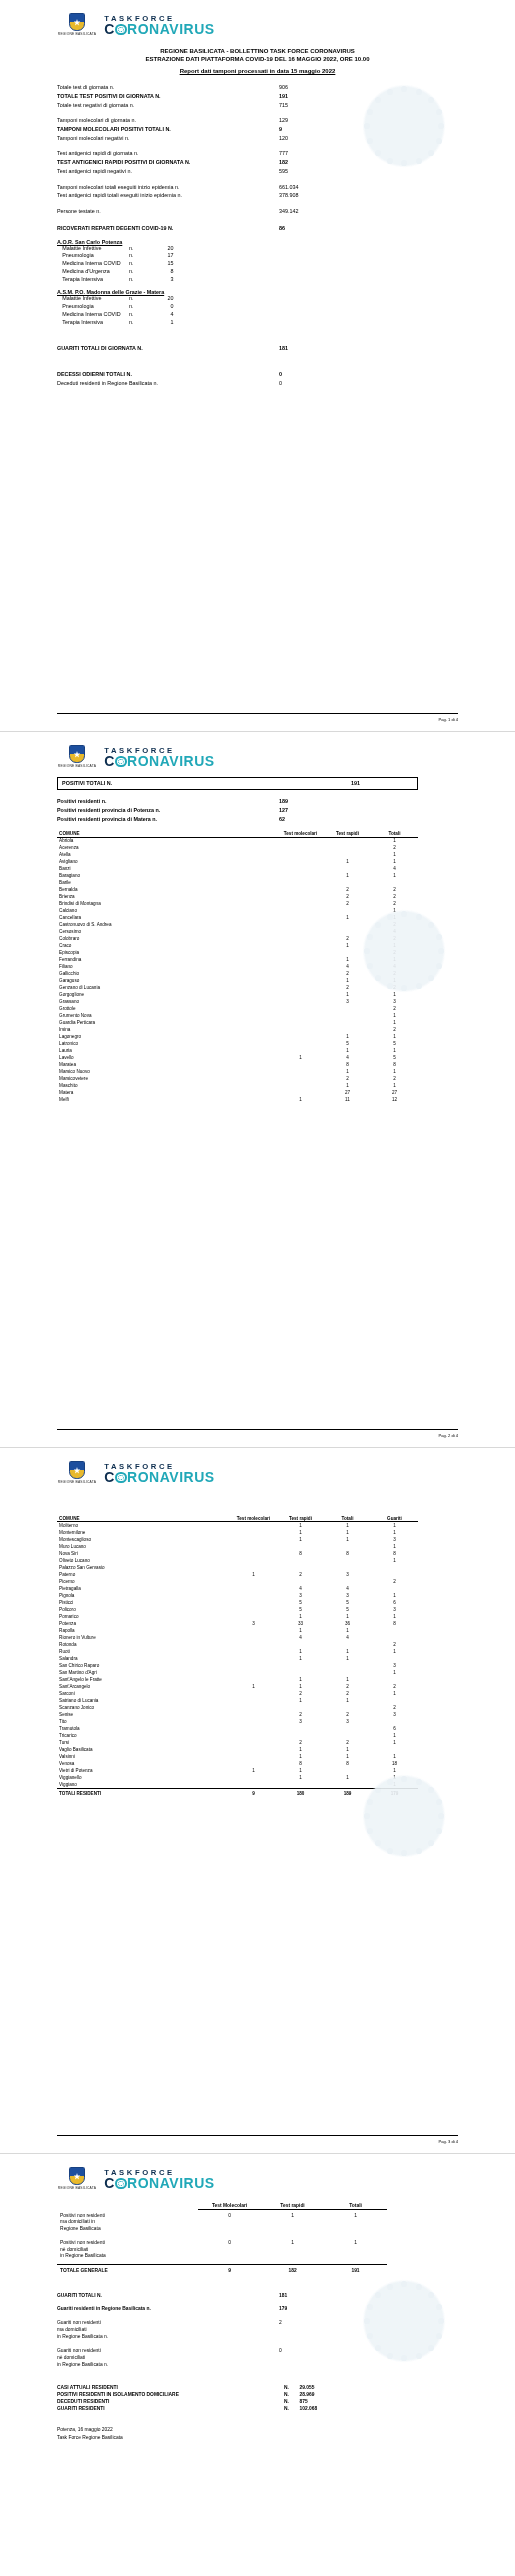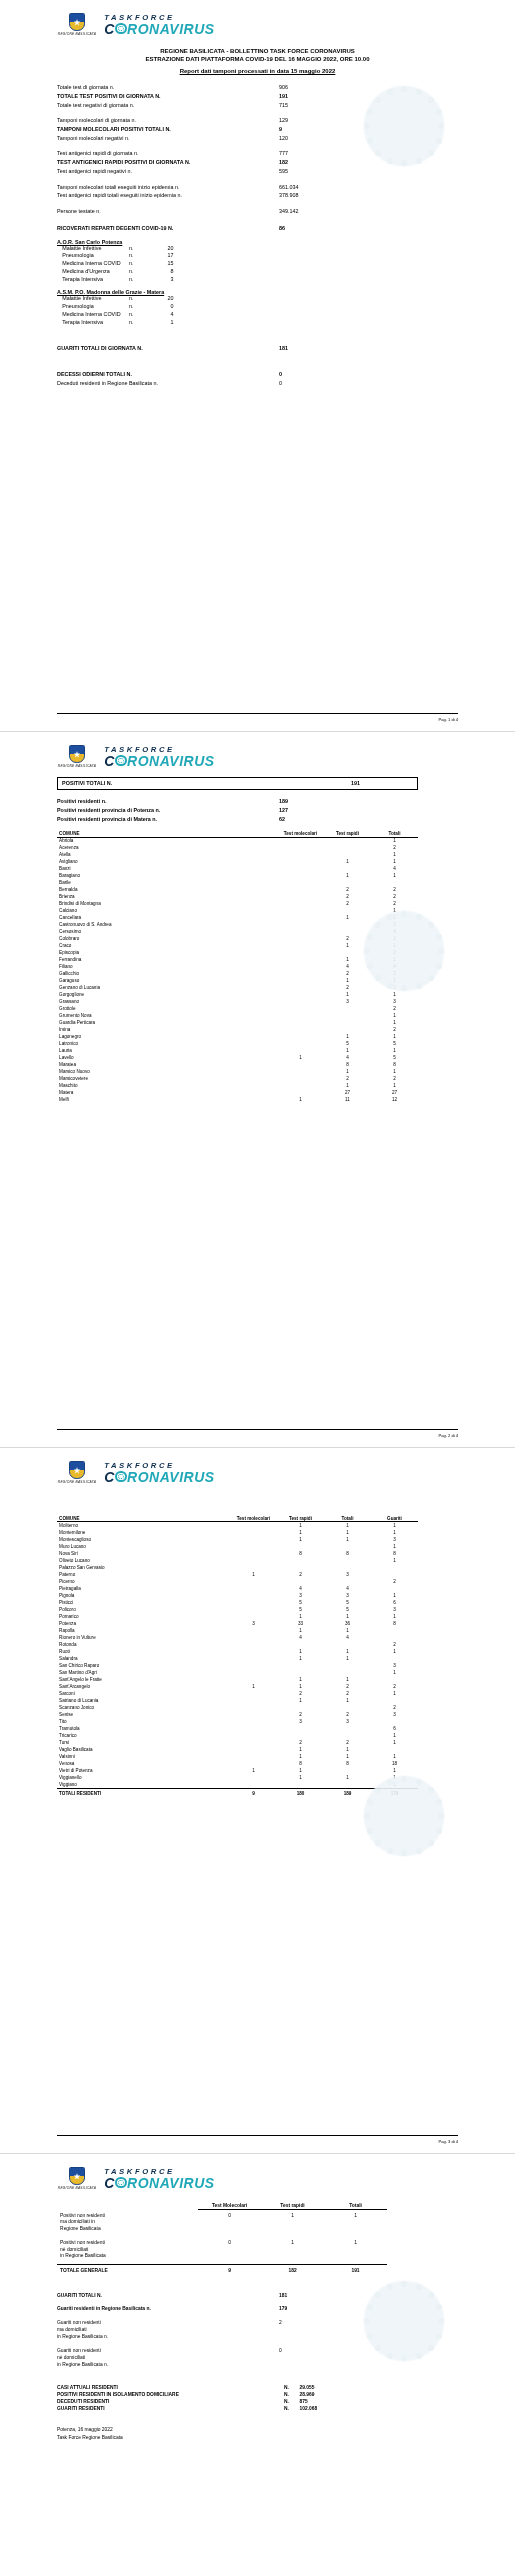--- a/index.html
+++ b/index.html
@@ -18,24 +18,23 @@
     border-bottom: 0.5px solid #d8d8d8;
   }
   .page.p1 { height: 732px; }
   .page.p2 { height: 716px; }
   .page.p3 { height: 706px; }
   .page.p4 { height: 761px; }
 
   
   .hdr {
     display: flex;
-    align-items: center;
+    align-items: flex-end;
     gap: 7.2px;
     margin-bottom: 3.1px;
-    font-style: italic;
   }
   .hdr-logo {
     display: flex;
     flex-direction: column;
     align-items: center;
     width: 40px;
   }
   .crest {
     width: 15.5px; height: 17.5px;
     background: linear-gradient(#1d4f9e 0 50%, #e8b92c 50% 100%);

